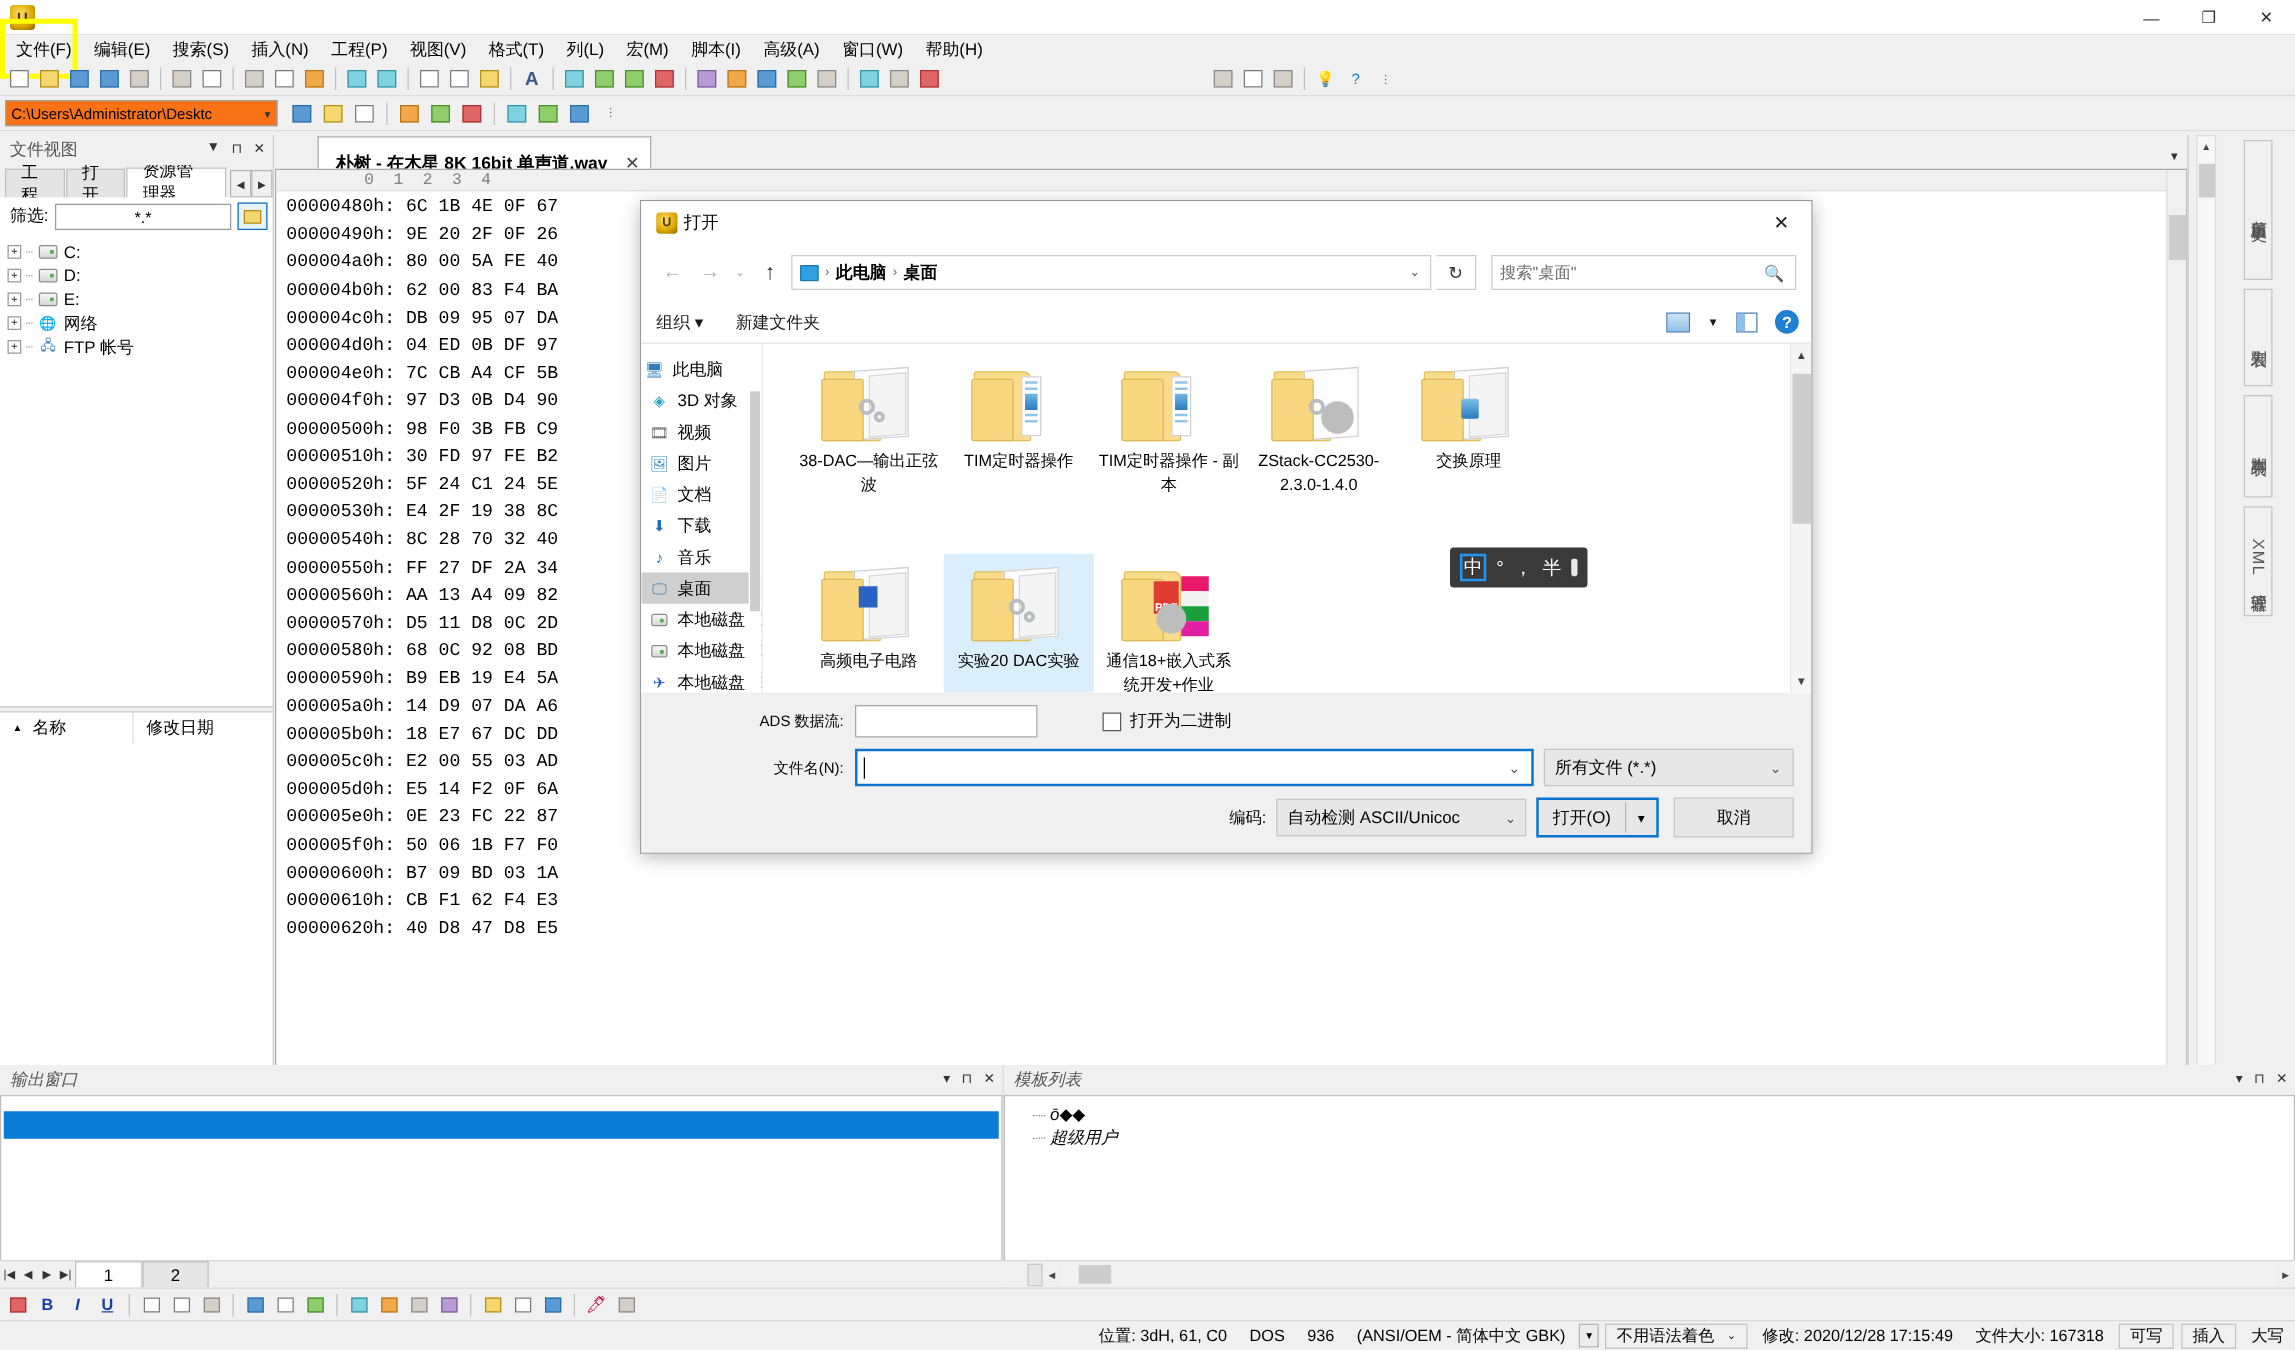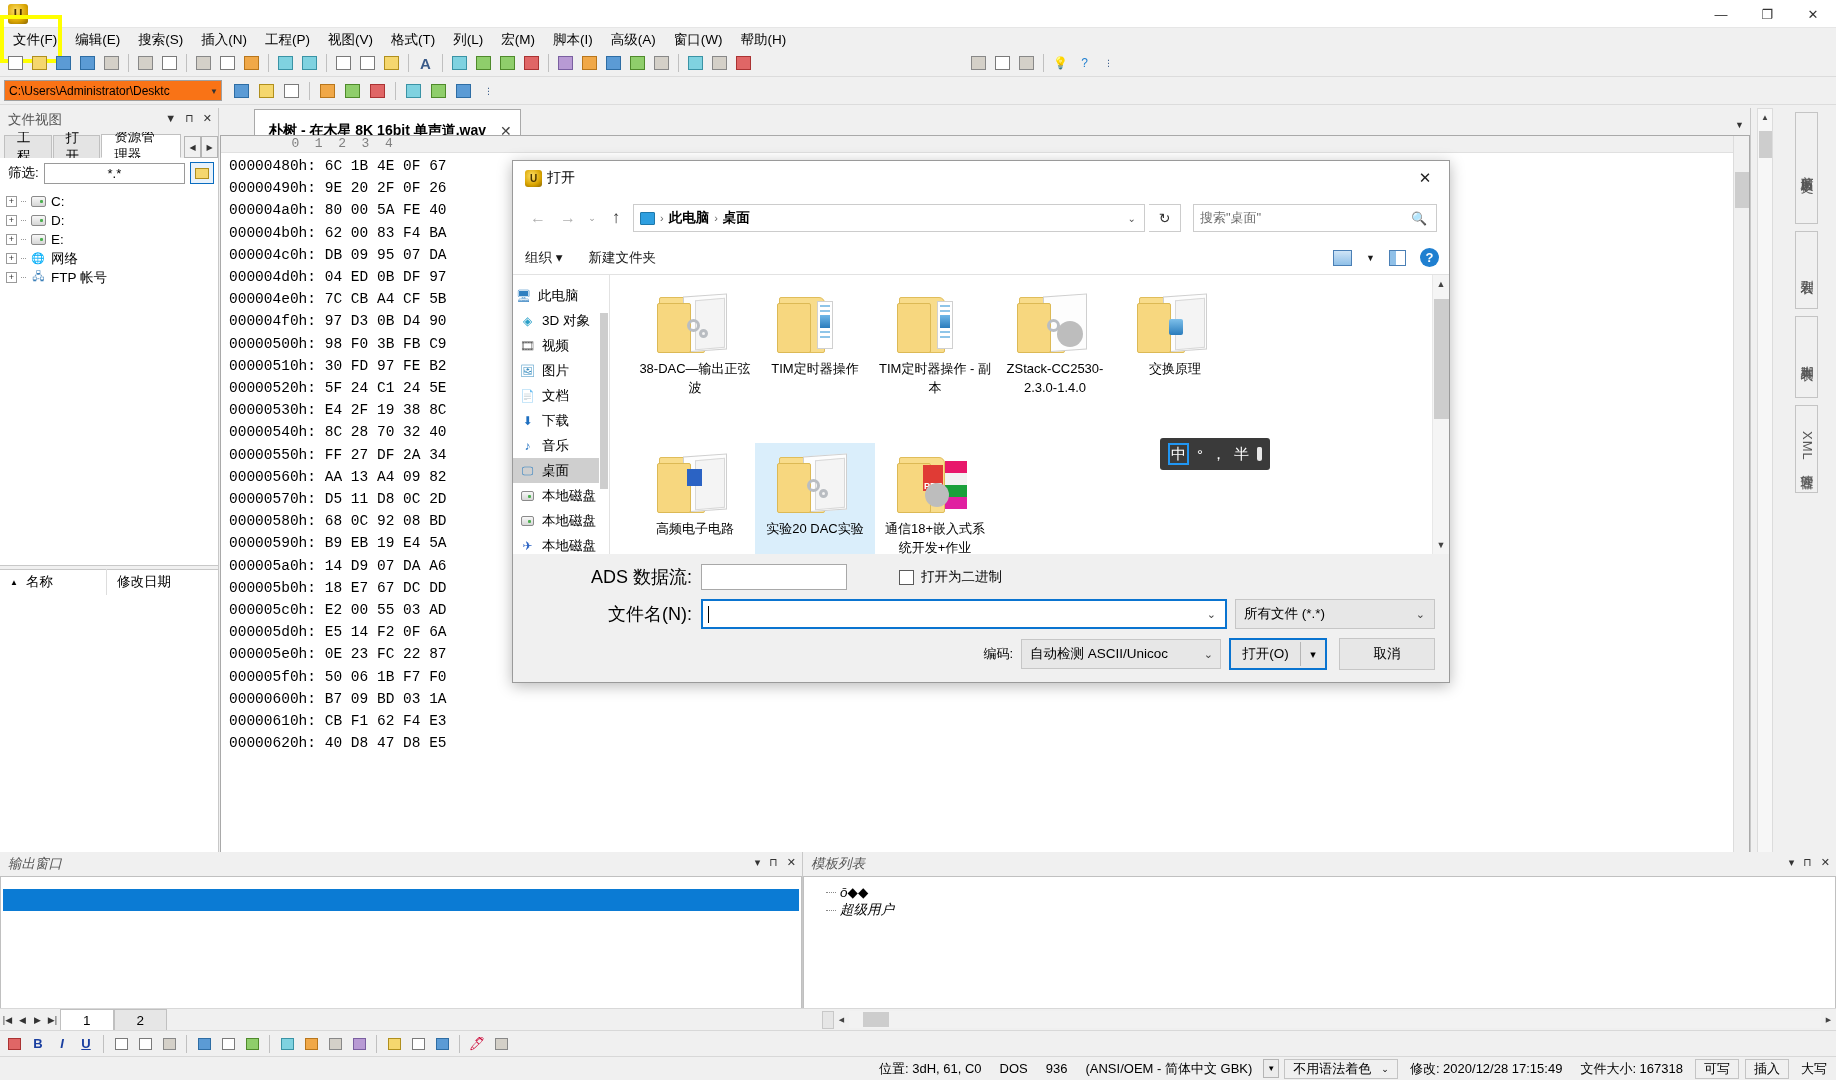--- a/index.html
+++ b/index.html
@@ -270,21 +270,21 @@
   .folder .graycirc{position:absolute;left:40px;top:28px;width:26px;height:26px;border-radius:50%;background:#bdbdbd;}
   .folder .pdf{position:absolute;left:26px;top:12px;width:20px;height:26px;background:#e03b35;color:#fff;font-size:9px;font-weight:bold;display:flex;align-items:flex-end;justify-content:center;}
   .folder .colorbars{position:absolute;left:48px;top:8px;width:22px;height:50px;}
   .folder .colorbars i{display:block;height:12px;}
   .folder .recycle{position:absolute;left:32px;top:26px;width:14px;height:16px;background:linear-gradient(#7ec0ea,#2a7cbc);border-radius:2px;}
   #files-vscroll{position:absolute;right:0;top:0;bottom:0;width:17px;background:#f5f5f5;border-left:1px solid #e8e8e8;}
   #files-vscroll .th{position:absolute;left:1px;top:24px;width:15px;height:120px;background:#cdcdcd;}
   #files-vscroll .a{position:absolute;left:0;width:16px;height:18px;display:flex;align-items:center;justify-content:center;font-size:9px;color:#444;}
   #dlg-bottom{ background:#f0f0f0; padding:10px 14px 12px 0;}
   .drow{ display:flex; align-items:center; margin-bottom:9px;}
-  .dlabel{ width:188px; text-align:right; padding-right:9px; font-size:18px;}
+  .dlabel{ width:171px; text-align:right; padding-right:9px; font-size:12px;}
   #ads-input{ width:146px;height:26px;border:1px solid #a8a8a8;background:#fff;}
   .chk{width:15px;height:15px;border:1px solid #5a5a5a;background:#fff;margin-right:7px;flex:none;}
   .chk-label{font-size:13.5px;}
   #fname-combo{
     flex:1; height:30px; border:2px solid #0a74d0; background:#fff; display:flex; align-items:center;
     padding-left:5px; position:relative;
   }
   #fname-combo .caret{width:1px;height:17px;background:#000;}
   #fname-combo .dd{position:absolute;right:9px;font-size:11px;color:#444;}
   #filter-combo{

